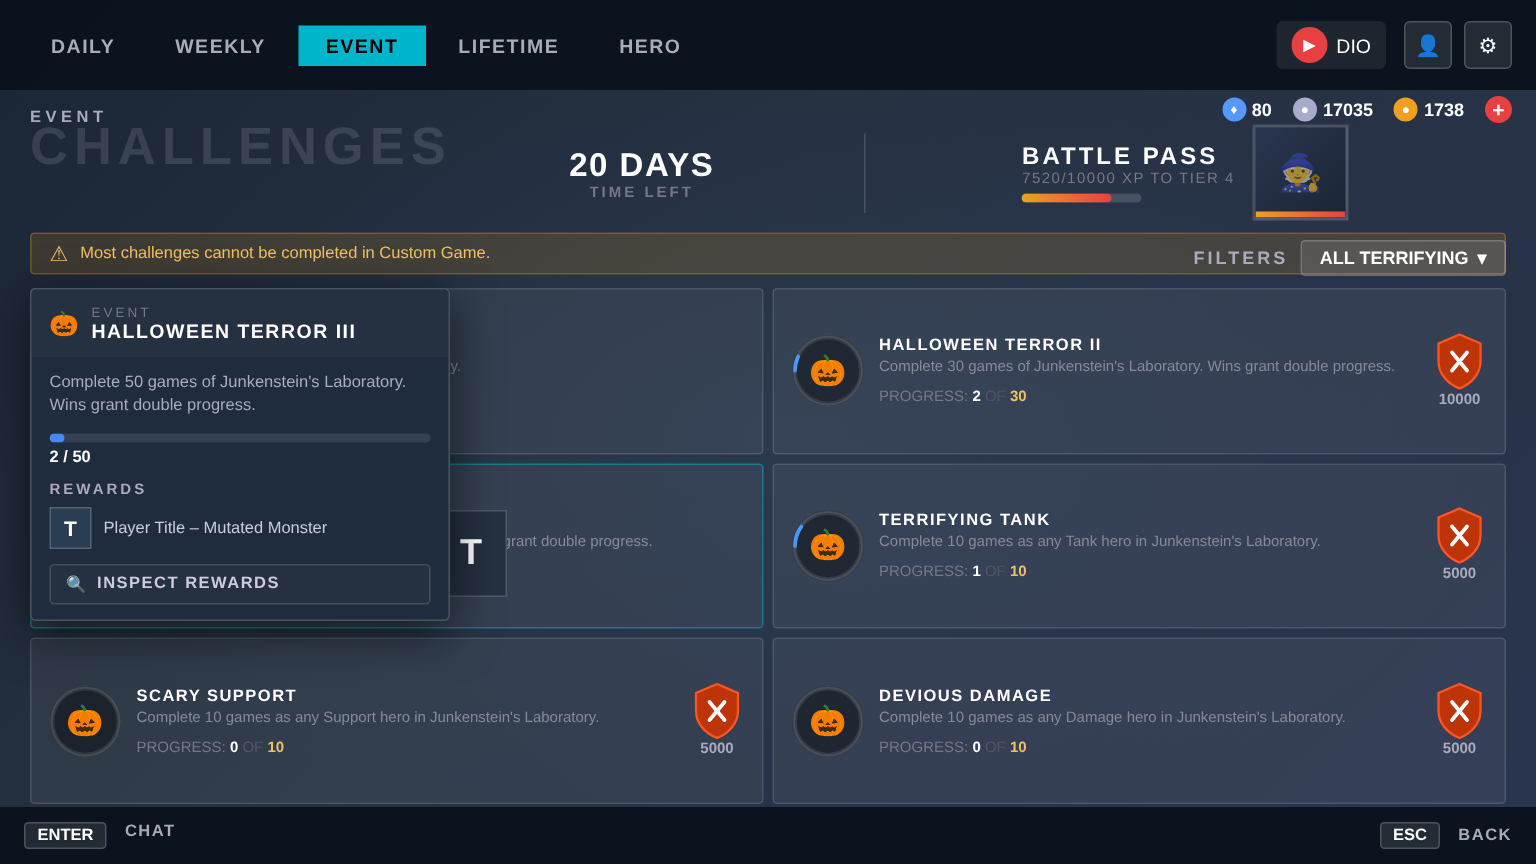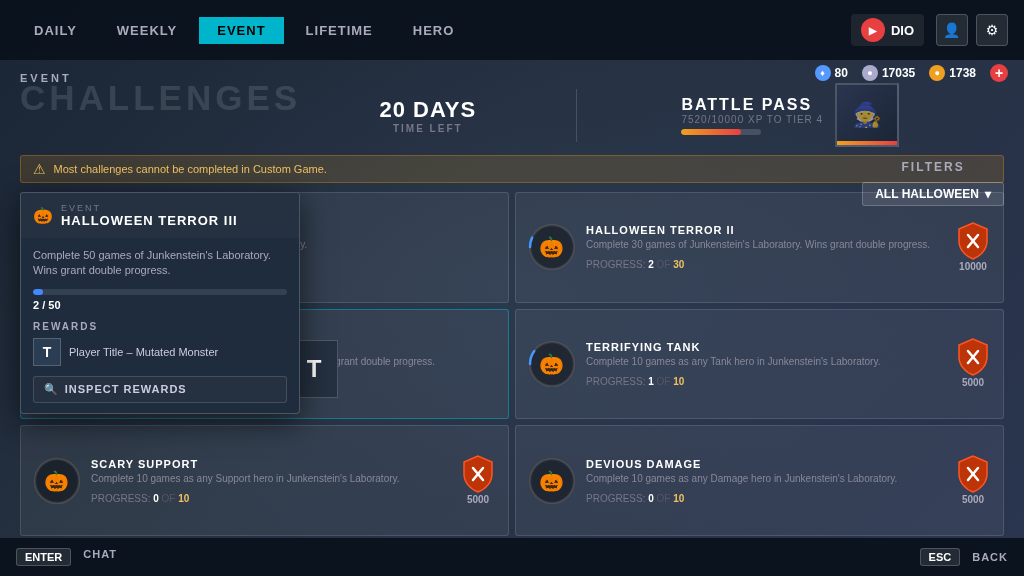--- a/index.html
+++ b/index.html
@@ -81,21 +81,21 @@
       border-radius: 50%;
       display: flex;
       align-items: center;
       justify-content: center;
       font-size: 10px;
       font-weight: 900;
       color: #fff;
     }
     .username {
       font-size: 13px;
-      font-weight: 700;
+      font-weight: 400;
       color: #fff;
     }
 
     .top-icons {
       display: flex;
       gap: 8px;
     }
     .top-icon-btn {
       width: 32px;
       height: 32px;
@@ -286,21 +286,20 @@
 
     
     .filters-bar {
       position: absolute;
       top: 160px;
       right: 20px;
       display: flex;
       align-items: center;
       gap: 8px;
       z-index: 6;
-      flex-direction: column;
     }
     .filters-label {
       font-size: 12px;
       font-weight: 700;
       letter-spacing: 2px;
       color: #aab;
     }
     .filters-dropdown {
       background: rgba(255,255,255,0.1);
       border: 1px solid rgba(255,255,255,0.2);
@@ -645,21 +644,21 @@
 </div>
 
 <div class="warning-bar">
   <span class="warning-icon">⚠</span>
   <span>Most challenges cannot be completed in Custom Game.</span>
 </div>
 
 <div class="filters-bar">
   <span class="filters-label">FILTERS</span>
   <div class="filters-dropdown">
-    <span>ALL HALLOWEEN</span>
+    <span>ALL TERRIFYING</span>
     <span>▾</span>
   </div>
 </div>
 
 <div class="challenges-grid" id="challenges-grid">
 <div class="challenge-card">
     <div class="circle-wrap">
       <div class="circle-bg">🎃</div>
       <svg class="circle-progress-svg" viewBox="0 0 48 48">
     <circle cx="24" cy="24" r="22" fill="none" stroke="rgba(255,255,255,0.1)" stroke-width="2.5"></circle>

